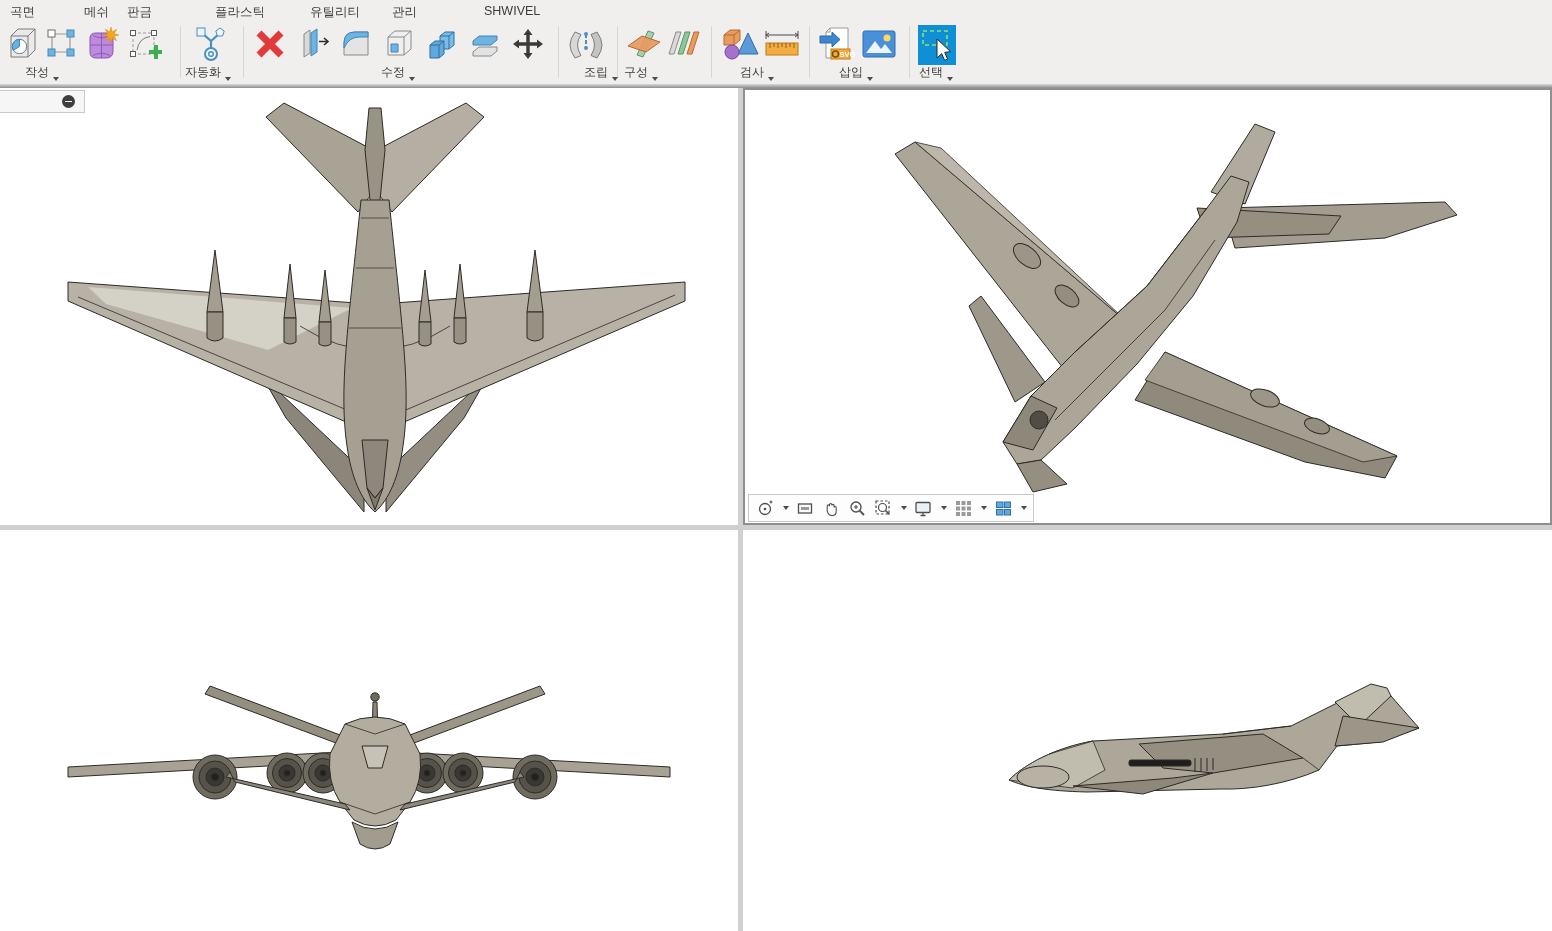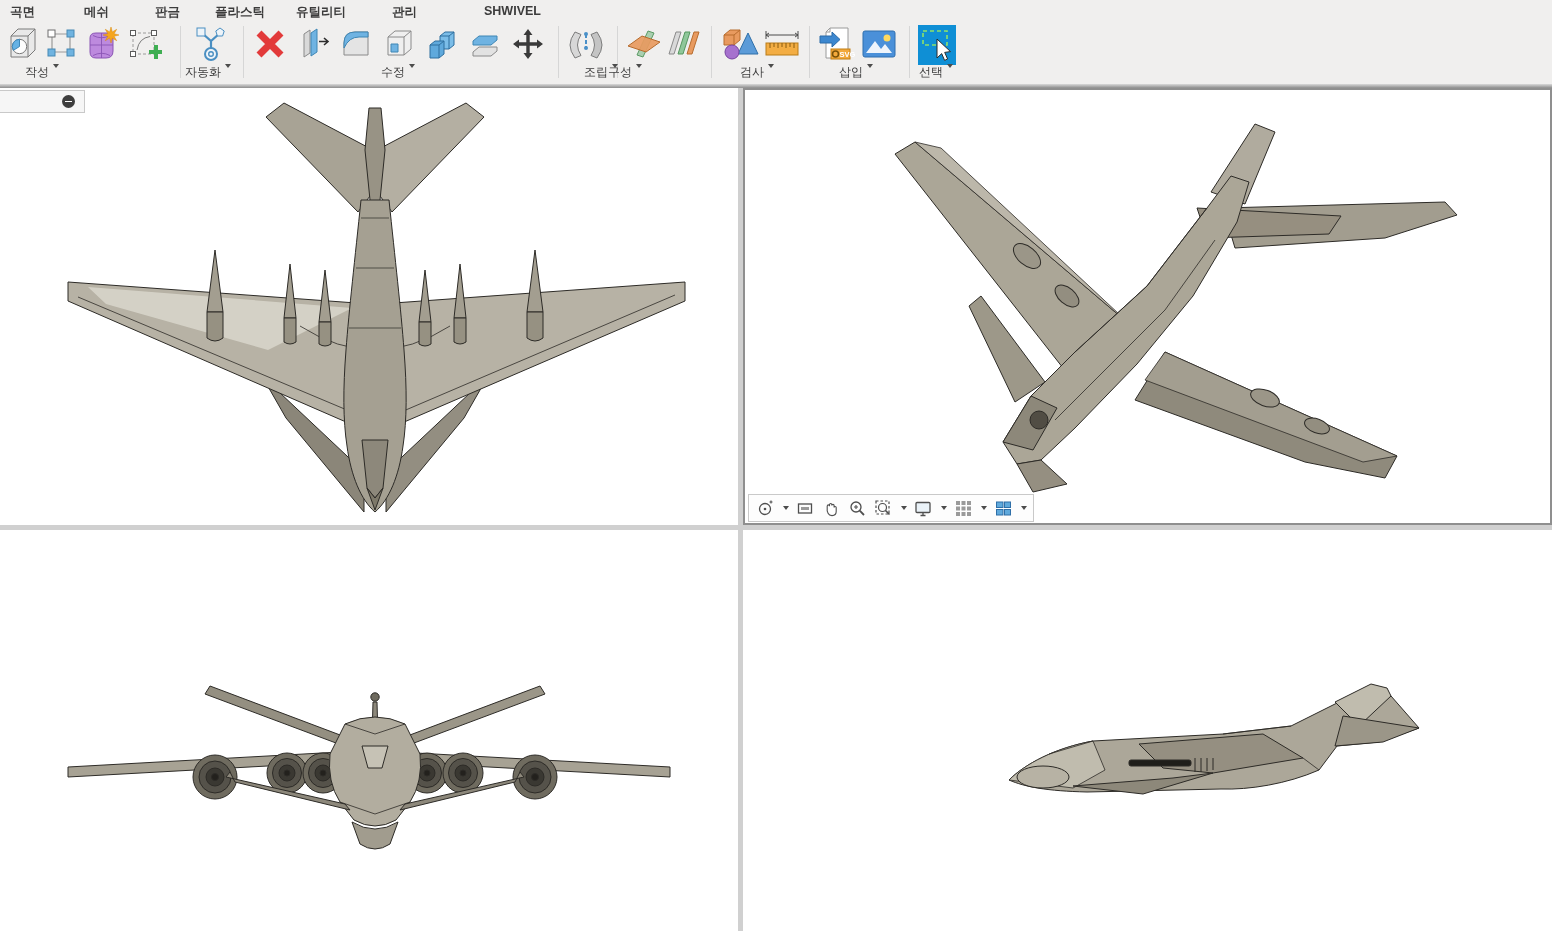--- a/index.html
+++ b/index.html
@@ -1,29 +1,29 @@
 <!DOCTYPE html>
 <html><head>
 <meta charset="utf-8">
 <style>
   html,body{margin:0;padding:0;}
   body{width:1552px;height:931px;position:relative;background:#fff;
        font-family:"Liberation Sans",sans-serif;overflow:hidden;cursor:default;
        -webkit-user-select:none;user-select:none;}
   
-  .tabbar{position:absolute;left:0;top:0;width:100%;height:22px;background:#f0efee;font-weight:bold;}
+  .tabbar{position:absolute;left:0;top:0;width:100%;height:22px;background:#f0efee;}
   .tab{position:absolute;top:4px;font-size:12.5px;color:#3c3c3c;white-space:nowrap;}
   .toolbar{position:absolute;left:0;top:22px;width:100%;height:62px;background:#f0efee;}
   .canvas-edge{position:absolute;left:0;top:84px;width:100%;height:4px;
                background:linear-gradient(#d9d9d9,#8d8d8d);}
   .tbicon{position:absolute;}
   .tbicon svg{display:block;width:100%;height:100%;}
   .sep{position:absolute;top:26px;height:52px;width:1px;background:#d6d6d6;}
   .grp-label{position:absolute;top:64px;transform:translateX(-50%);font-size:12px;
-             color:#3c3c3c;display:flex;align-items:flex-start;white-space:nowrap;}
+             color:#3c3c3c;display:flex;align-items:flex-end;white-space:nowrap;}
   .caret{width:0;height:0;border-left:3.5px solid transparent;border-right:3.5px solid transparent;
          border-top:4.5px solid #4c4c4c;margin-left:4px;display:inline-block;}
   .caret.sm{border-left-width:3px;border-right-width:3px;border-top-width:4px;margin-left:2px;}
   
   .vp{position:absolute;background:#fff;overflow:hidden;}
   #vp-tl{left:0;top:88px;width:738px;height:437px;}
   #vp-tr{left:743px;top:88px;width:809px;height:437px;border:2px solid #8f8f8f;box-sizing:border-box;}
   #vp-bl{left:0;top:530px;width:738px;height:401px;}
   #vp-br{left:743px;top:530px;width:809px;height:401px;}
   .div-v{position:absolute;left:738px;top:88px;width:5px;height:843px;background:#d0d0d0;}
@@ -42,23 +42,23 @@
       gap:6px;padding:0 6px;background:#fdfdfd;border:1px solid #c9c9c9;z-index:5;}
   .nav-ic{width:20px;height:20px;display:flex;align-items:center;justify-content:center;}
   .nav-ic svg{display:block;}
 </style>
 </head>
 <body>
 
 <div class="tabbar">
   <span class="tab" style="left:10px">곡면</span>
   <span class="tab" style="left:84px">메쉬</span>
-  <span class="tab" style="left:155px">판금</span>
+  <span class="tab" style="left:127px">판금</span>
   <span class="tab" style="left:215px">플라스틱</span>
-  <span class="tab" style="left:296px">유틸리티</span>
+  <span class="tab" style="left:310px">유틸리티</span>
   <span class="tab" style="left:392px">관리</span>
   <span class="tab" style="left:484px">SHWIVEL</span>
 </div>
 
 <div class="toolbar"></div>
 
 <div class="tbicon" style="left:8px;top:26px;width:30px;height:32px">
   <svg viewBox="0 0 30 32">
       <path d="M3 10 L10 3 H27 V24 L20 31 H3 Z" fill="#e9e9e9" stroke="#7a7a7a"></path>
       <path d="M3 10 H20 V31 M20 10 L27 3" fill="none" stroke="#7a7a7a"></path>
@@ -188,21 +188,21 @@
     </svg>
 </div>
 <div class="tbicon" style="left:666px;top:27px;width:34px;height:34px">
   <svg viewBox="0 0 34 34">
       <path d="M3 27 L10 5 H15 L8 27 Z" fill="#d9d9d9" stroke="#8a8a8a"></path>
       <path d="M12 27 L19 5 H24 L17 27 Z" fill="#8fc79a" stroke="#55975f"></path>
       <path d="M21 27 L28 5 H33 L26 27 Z" fill="#e89a5f" stroke="#b76c2e"></path>
     </svg>
 </div>
 <div class="sep" style="left:711px"></div>
-<div class="grp-label" style="left:625px">
+<div class="grp-label" style="left:641px">
   <span>구성</span>
     <span class="caret"></span>
 </div>
 
 <div class="tbicon" style="left:720px;top:27px;width:40px;height:34px">
   <svg viewBox="0 0 40 34">
       <path d="M4 8 L10 3 H20 V13 L14 18 H4 Z" fill="#e89a5f" stroke="#b76c2e"></path>
       <path d="M4 8 H14 V18 M14 8 L20 3" fill="none" stroke="#b76c2e"></path>
       <path d="M28 6 L38 27 H18 Z" fill="#5b9bd8" stroke="#2f6fa8"></path>
       <circle cx="12" cy="25" r="7" fill="#a671ce" stroke="#7744a0"></circle>

